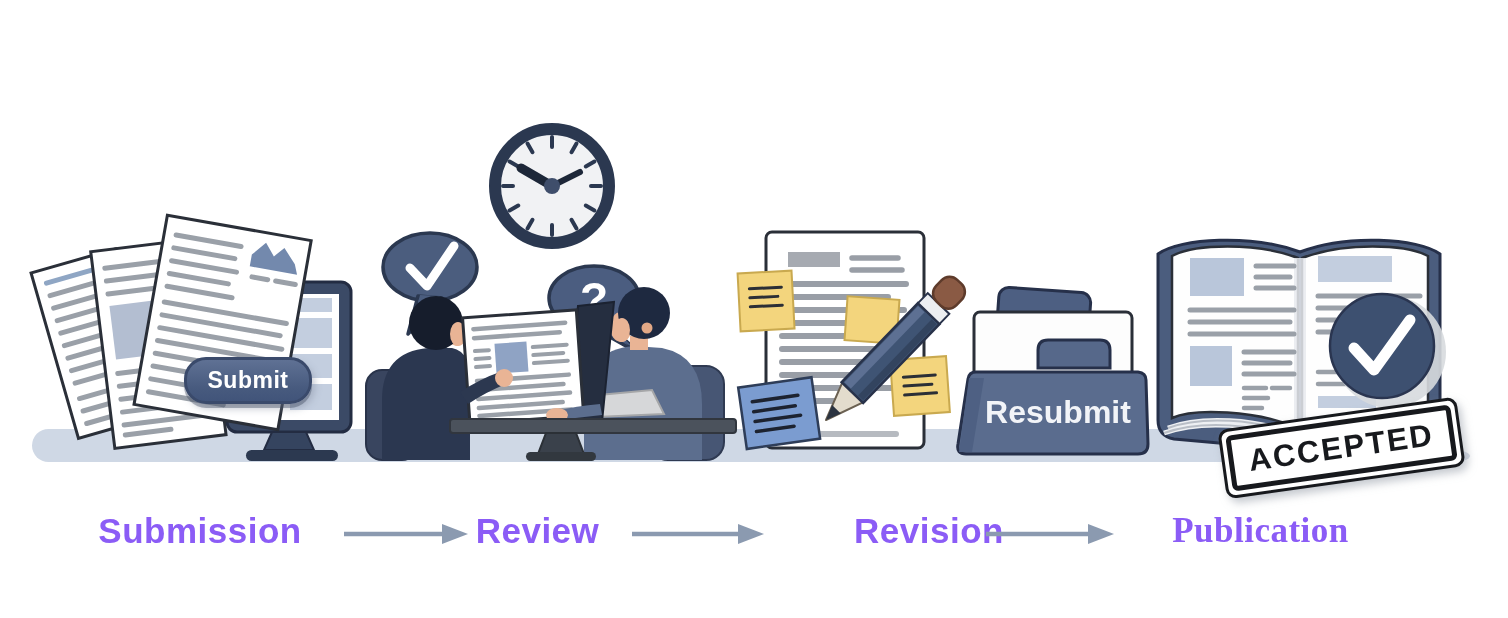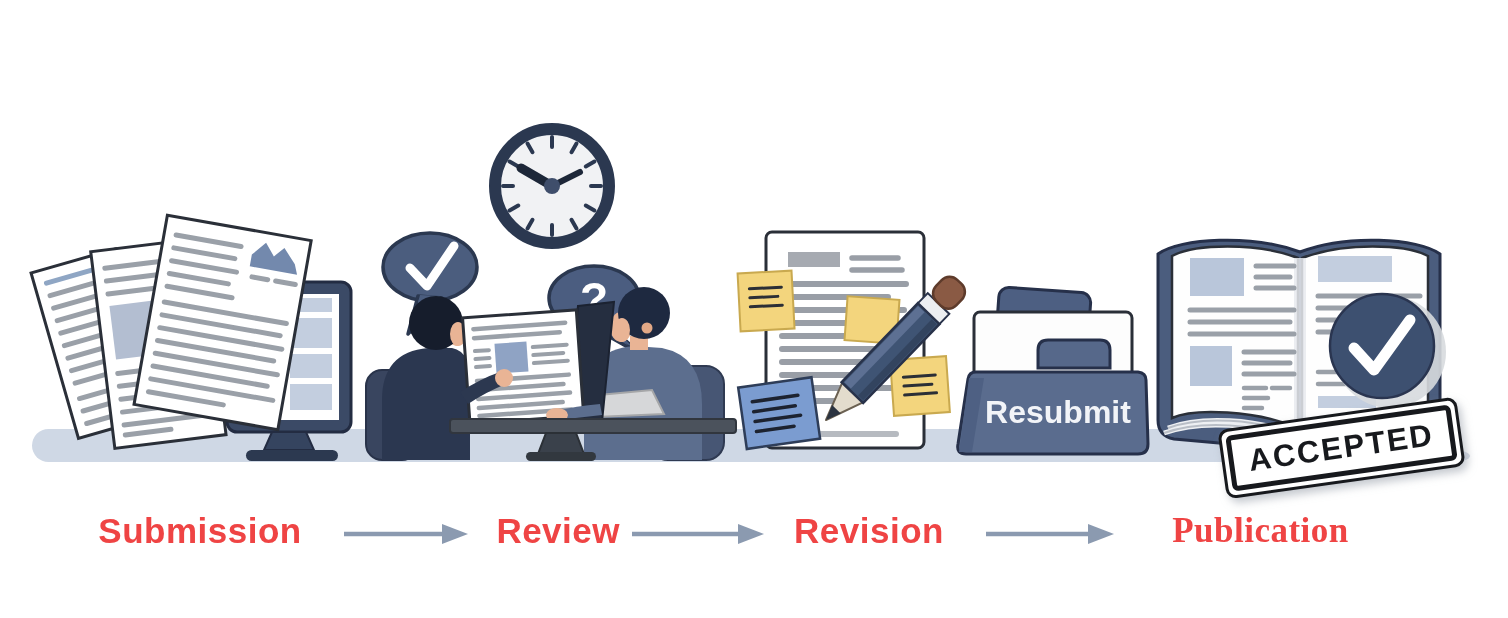--- a/index.html
+++ b/index.html
@@ -14,21 +14,21 @@
     box-shadow:0 4px 0 rgba(45,56,80,.35),3px 5px 7px rgba(130,140,160,.45);
     letter-spacing:.5px;}
   
   .stamp{position:absolute;left:1221px;top:413px;transform:rotate(-8deg);
     background:#ffffff;border:3px solid #17191d;border-radius:10px;padding:4px;
     box-shadow:3px 5px 9px rgba(150,156,168,.55);}
   .stamp-inner{border:5px solid #17191d;border-radius:6px;padding:5px 15px;
     font-weight:700;font-size:31px;letter-spacing:2px;color:#17191d;white-space:nowrap;}
   
   .flow-label{position:absolute;top:511px;text-align:center;
-    font-weight:700;font-size:35px;color:#ef4444;letter-spacing:.5px;}
+    font-weight:700;font-size:35px;color:#8b5cf6;letter-spacing:.5px;}
   .flow-arrow{position:absolute;top:521px;}
 </style>
 </head>
 <body>
 
 <div class="canvas">
 
 <svg class="art" width="1508" height="618" viewBox="0 0 1508 618">
 
   <rect x="32" y="429" width="1412" height="33" rx="16.5" fill="#cfd8e5"></rect>
@@ -231,35 +231,36 @@
 
       <g>
         <circle cx="1390" cy="352" r="56" fill="#d7dade" opacity="0.9"></circle>
         <circle cx="1382" cy="346" r="52" fill="#3d5070" stroke="#2a3550" stroke-width="2.5"></circle>
         <path d="M1354 348 L1374 370 L1410 320" stroke="#ffffff" stroke-width="11" stroke-linecap="round" stroke-linejoin="round" fill="none"></path>
       </g>
     </g>
   </g>
 </svg>
 
+<div class="submit-btn">Submit</div>
 
 <div class="stamp">
   <div class="stamp-inner">ACCEPTED</div>
 </div>
 
 <div class="flow-label" style="left:85px;width:230px;">Submission</div>
 <svg class="flow-arrow" style="left:340px;" width="132" height="26">
   <line x1="4" y1="13" x2="104" y2="13" stroke="#8b9ab0" stroke-width="4.5"></line>
   <polygon points="102,3 128,13 102,23" fill="#8b9ab0"></polygon>
 </svg>
-<div class="flow-label" style="left:455px;width:165px;text-align:right;">Review</div>
+<div class="flow-label" style="left:455px;width:165px;">Review</div>
 <svg class="flow-arrow" style="left:628px;" width="140" height="26">
   <line x1="4" y1="13" x2="112" y2="13" stroke="#8b9ab0" stroke-width="4.5"></line>
   <polygon points="110,3 136,13 110,23" fill="#8b9ab0"></polygon>
 </svg>
-<div class="flow-label" style="left:784px;width:170px;">Revision</div>
+<div class="flow-label" style="left:844px;width:170px;">Revision</div>
 <svg class="flow-arrow" style="left:982px;" width="136" height="26">
   <line x1="4" y1="13" x2="108" y2="13" stroke="#8b9ab0" stroke-width="4.5"></line>
   <polygon points="106,3 132,13 106,23" fill="#8b9ab0"></polygon>
 </svg>
 <div class="flow-label" style="left:1158px;width:205px;font-family:Liberation Serif, serif;">Publication</div>
 
 </div>
 
 </body></html>

